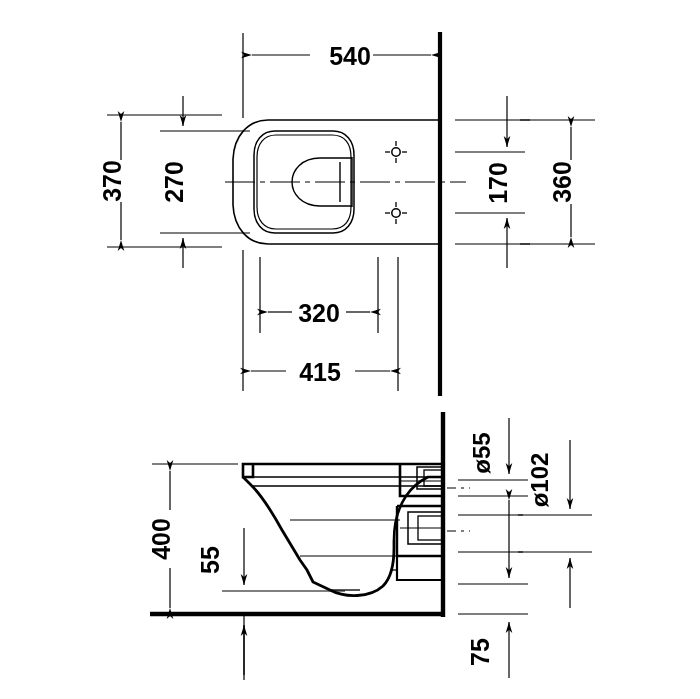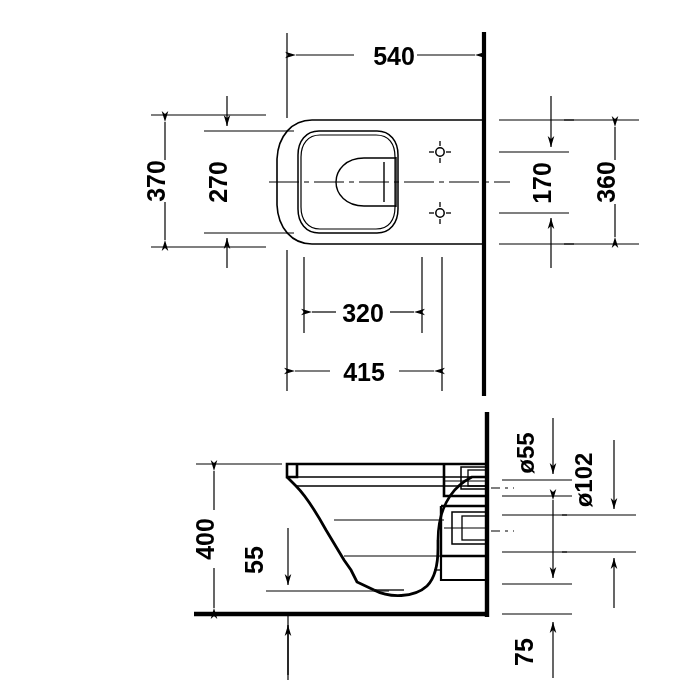--- a/index.html
+++ b/index.html
@@ -11,21 +11,20 @@
     width: 700px;
     height: 699px;
     font-family: "Liberation Sans", sans-serif;
     overflow: hidden;
   }
   #drawing-root {
     position: relative;
     width: 600px;
     height: 699px;
     background: #7dd3fc;
-    margin-left: 44px;
   }
   svg#tech-drawing {
     display: block;
     width: 700px;
     height: 699px;
   }
   .dim-text {
     font-family: "Liberation Sans", sans-serif;
     font-weight: bold;
     font-size: 25px;

